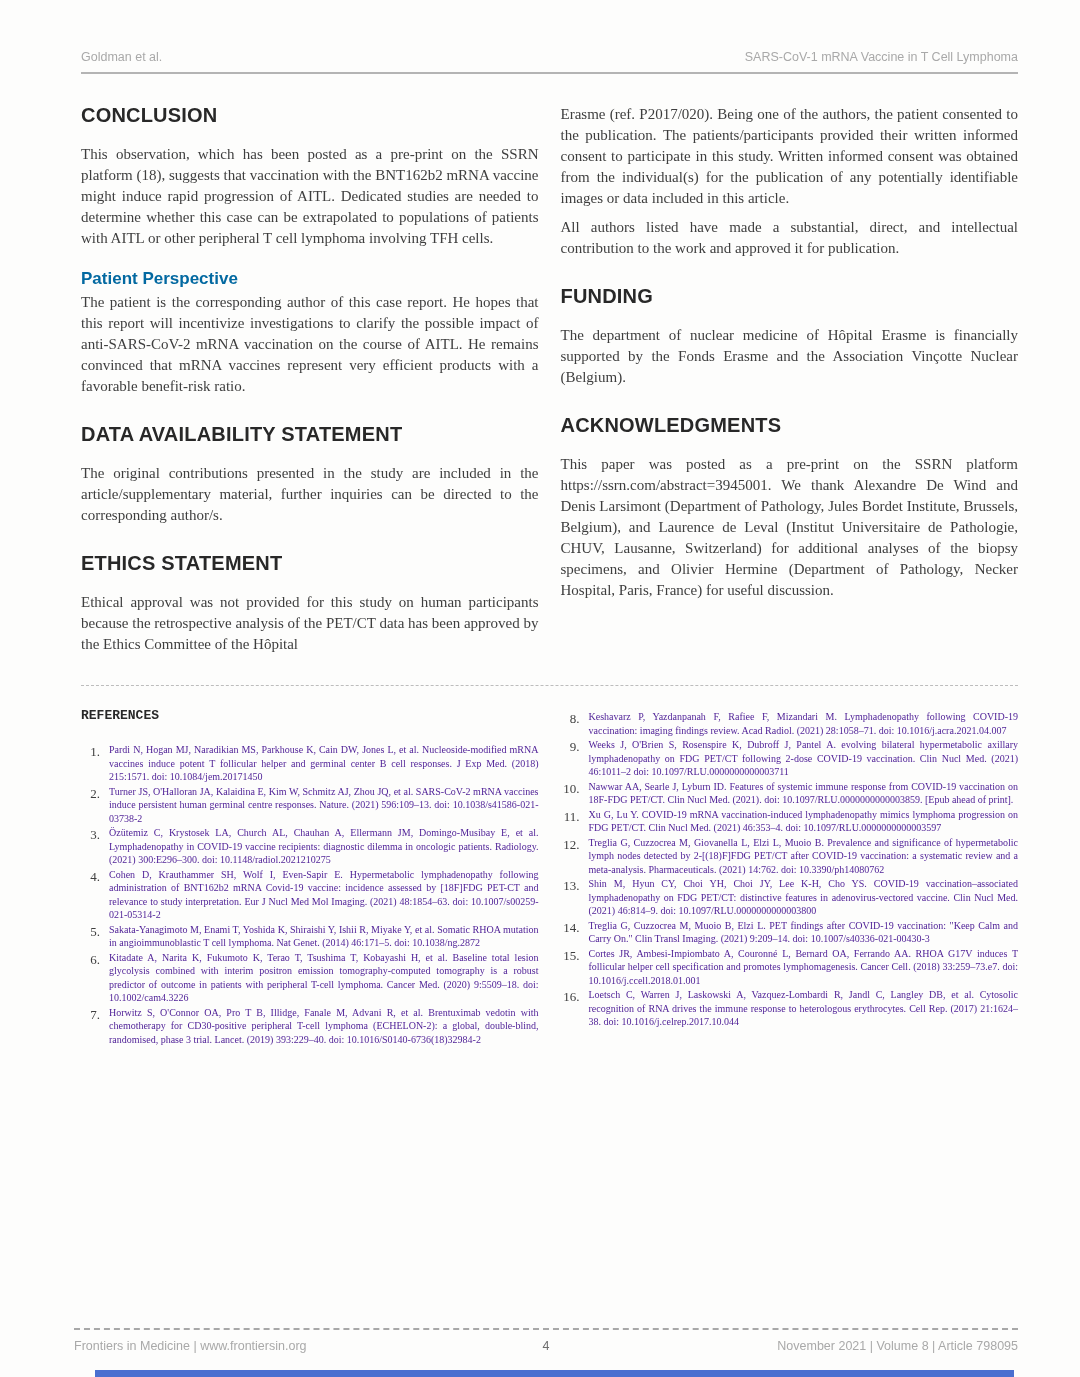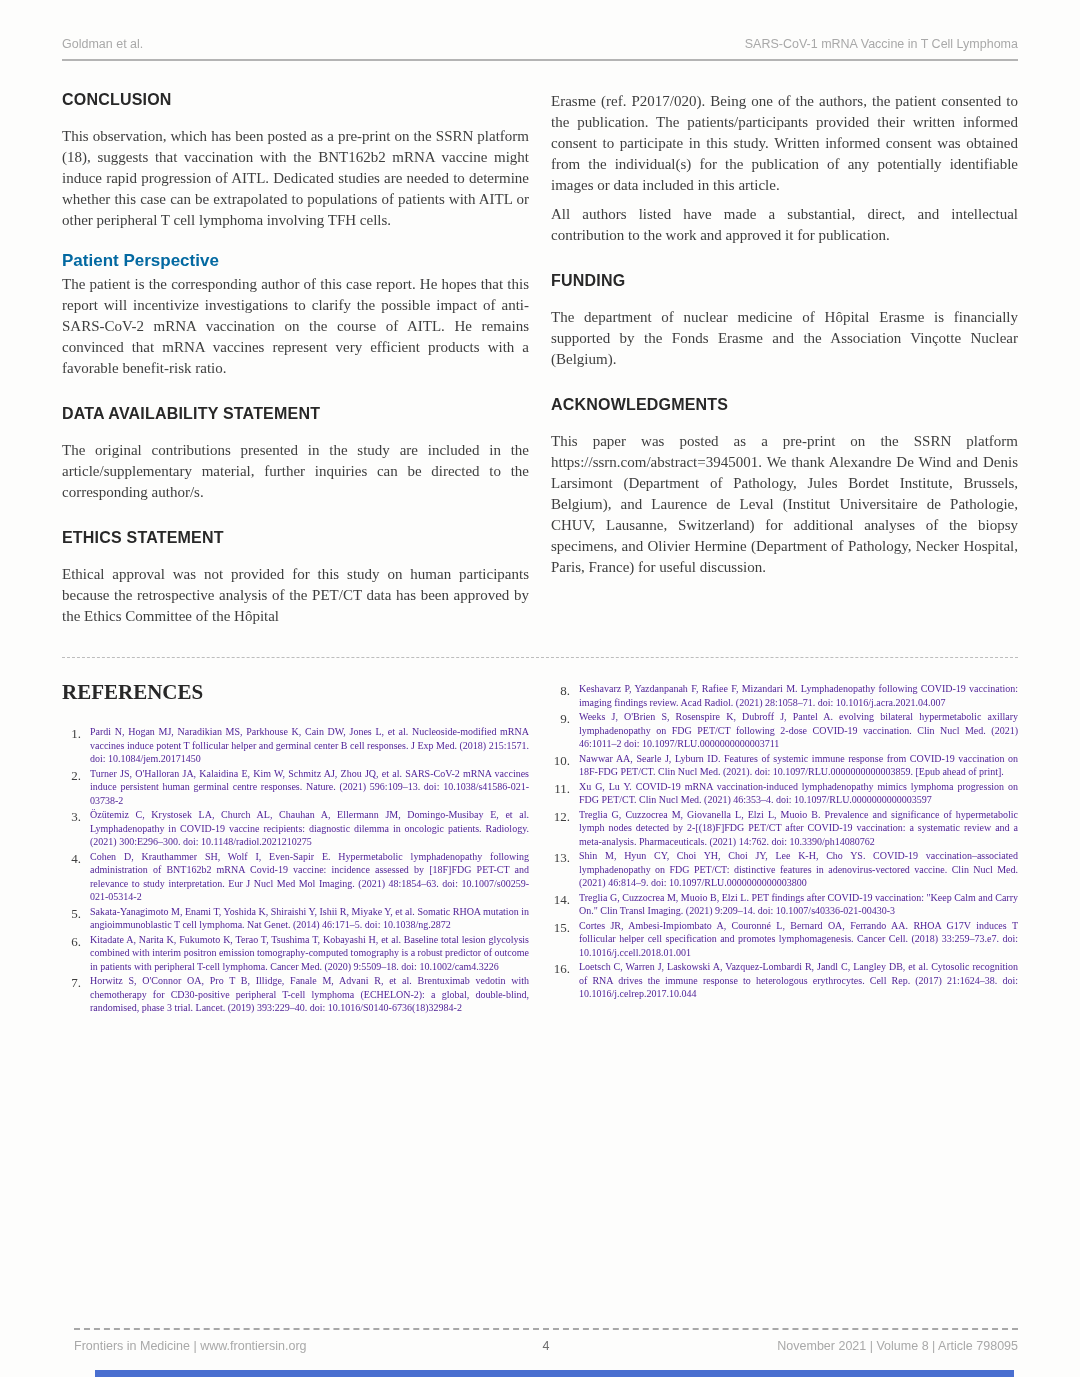--- a/index.html
+++ b/index.html
@@ -5,60 +5,60 @@
   * { box-sizing: border-box; }
   html, body { margin: 0; padding: 0; }
   body {
     width: 1080px; height: 1377px;
     background: #fdfdfc;
     font-family: "Liberation Serif", serif;
     color: #3e3e3e;
     position: relative;
     overflow: hidden;
   }
-  .page-inner { padding: 3px 62px; }
+  .page-inner { padding: 16px 62px; margin-left: 19px; }
 
   
   .running-head {
     display: flex; justify-content: space-between; align-items: flex-end;
     padding-top: 34px;
     font-family: "Liberation Sans", sans-serif;
     font-size: 12.5px; color: #a9a9a9;
   }
   .head-rule { border: none; border-top: 2px solid #b4b4b4; margin: 8px 0 0 0; }
 
   
   .main-cols { display: flex; gap: 22px; margin-top: 30px; }
   .col { width: 467px; }
 
   h2.sec {
     font-family: "Liberation Sans", sans-serif;
-    font-size: 16px; font-weight: bold; color: #282828;
+    font-size: 20px; font-weight: bold; color: #282828;
     letter-spacing: 0.2px;
     margin: 0 0 17px 0;
   }
   h2.sec.gap-top { margin-top: 26px; }
   h3.subsec {
     font-family: "Liberation Sans", sans-serif;
     font-size: 17px; font-weight: bold; color: #0369a1;
     margin: 20px 0 3px 0;
   }
   p.body {
     font-size: 15px; line-height: 1.40;
     text-align: justify;
     margin: 0 0 8px 0;
   }
 
   
   .refs-sep { border: none; border-top: 1px dashed #bdbdbd; margin: 22px 0 0 0; }
   .refs-wrap { display: flex; gap: 22px; margin-top: 22px; }
   .refs-col { width: 467px; }
   h2.refs-heading {
-    font-family: Liberation Serif, serif;
-    font-size: 21px; font-weight: bold; color: #282828;
+    font-family: Liberation Mono, monospace;
+    font-size: 13px; font-weight: bold; color: #282828;
     margin: 0 0 20px 0;
   }
   .ref { display: flex; margin: 0 0 1px 0; }
   .ref-num {
     flex: none; width: 28px; text-align: right; padding-right: 9px;
     font-size: 13px; line-height: 1.35; color: #3e3e3e;
   }
   .ref-text {
     flex: 1; font-size: 10px; line-height: 1.35;
     text-align: justify; color: #4c1d95;

